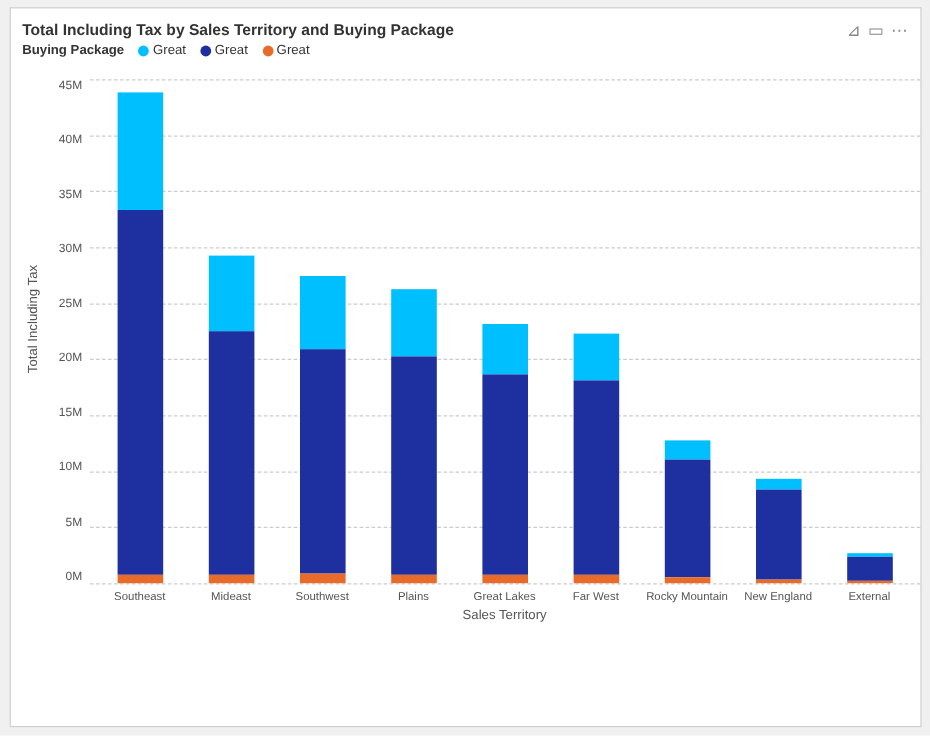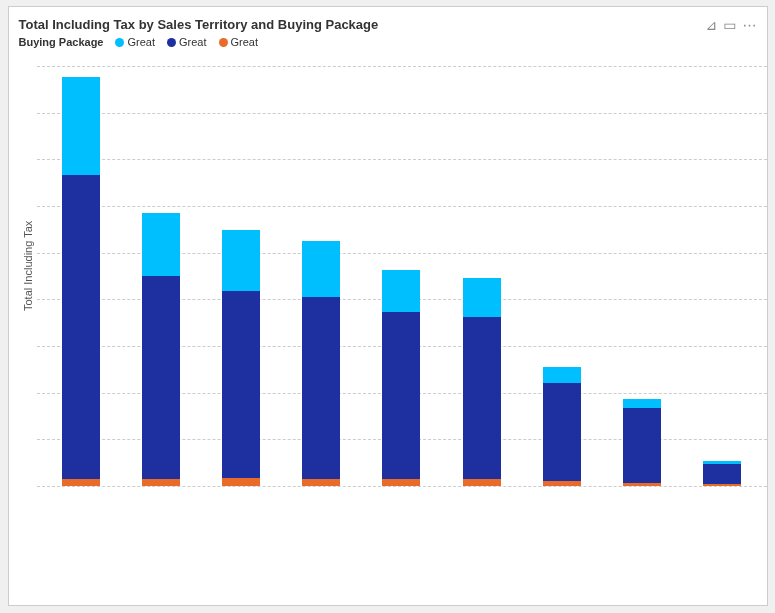--- a/index.html
+++ b/index.html
@@ -190,20 +190,33 @@
     <div class="legend-item">
       <div class="legend-dot" style="background:#E86B2A;"></div>
       <span>Great</span>
     </div>
   </div>
 
   <div class="chart-area">
 
     <div class="y-axis-title">Total Including Tax</div>
 
+    <div class="y-axis">
+
+    <div class="y-axis-label">45M</div>
+        <div class="y-axis-label">40M</div>
+        <div class="y-axis-label">35M</div>
+        <div class="y-axis-label">30M</div>
+        <div class="y-axis-label">25M</div>
+        <div class="y-axis-label">20M</div>
+        <div class="y-axis-label">15M</div>
+        <div class="y-axis-label">10M</div>
+        <div class="y-axis-label">5M</div>
+        <div class="y-axis-label">0M</div>
+      </div>
 
     <div class="plot-area">
       <div class="grid-and-bars">
         <div class="grid-lines">
 
         <div class="grid-line" style="top: 100%;"></div>
             <div class="grid-line" style="top: 88.8889%;"></div>
             <div class="grid-line" style="top: 77.7778%;"></div>
             <div class="grid-line" style="top: 66.6667%;"></div>
             <div class="grid-line" style="top: 55.5556%;"></div>
@@ -273,15 +286,28 @@
             </div>
             <div class="bar-group">
               <div class="bar-stack">
                 <div class="bar-segment" style="height: 1.86667px; background: rgb(232, 107, 42);"></div>
                 <div class="bar-segment" style="height: 20.5333px; background: rgb(30, 47, 160);"></div>
                 <div class="bar-segment" style="height: 2.8px; background: rgb(0, 191, 255);"></div>
               </div>
             </div>
           </div>
       </div>
+      <div class="x-labels" id="x-labels">
+
+      <div class="x-label">Southeast</div>
+          <div class="x-label">Mideast</div>
+          <div class="x-label">Southwest</div>
+          <div class="x-label">Plains</div>
+          <div class="x-label">Great Lakes</div>
+          <div class="x-label">Far West</div>
+          <div class="x-label">Rocky Mountain</div>
+          <div class="x-label">New England</div>
+          <div class="x-label">External</div>
+        </div>
+      <div class="x-axis-title">Sales Territory</div>
     </div>
   </div>
 </div>
 
 </body></html>

